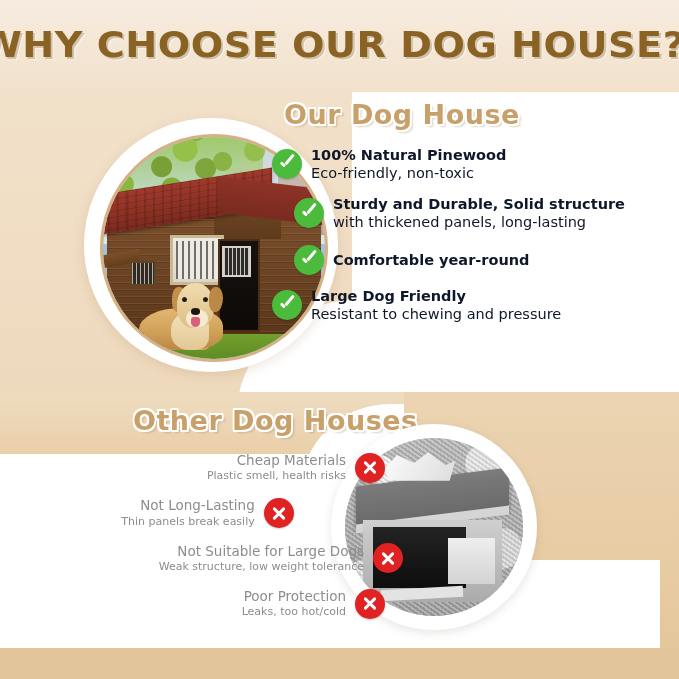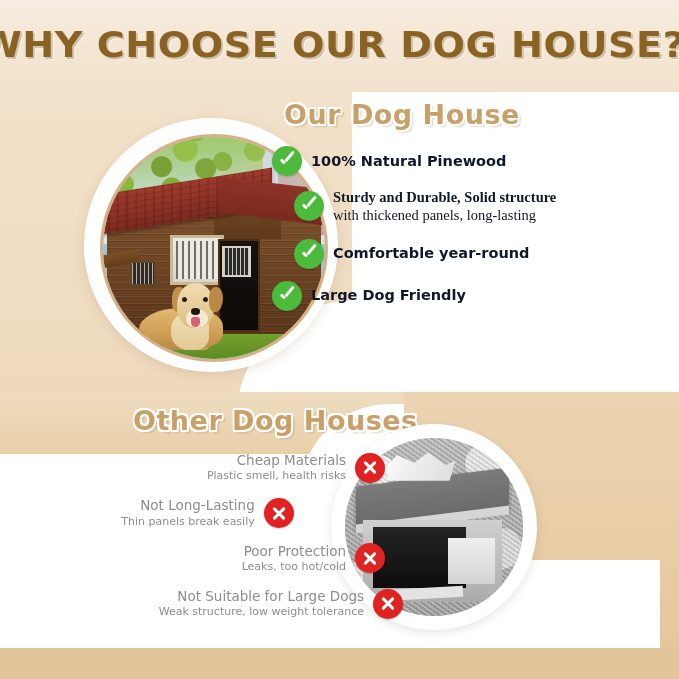--- a/index.html
+++ b/index.html
@@ -227,21 +227,21 @@
 
   
   .feat-list{position:absolute;left:272px;top:146px;width:400px;}
   .feat-row{display:flex;align-items:center;margin-bottom:12px;}
   .feat-row .badge{flex:0 0 auto;margin-right:9px;}
   .feat-text{color:#0f172a;line-height:1.26;}
   .feat-text .l1{font-size:14.5px;font-weight:bold;display:block;white-space:nowrap;}
   .feat-text .l2{font-size:14.5px;display:block;white-space:nowrap;}
   #feat-2 .feat-text .l1,#feat-2 .feat-text .l2{font-weight:bold;}
   #feat-0{margin-left:0px;}
-  #feat-1{margin-left:22px;margin-bottom:14px;font-family:Liberation Serif, serif;}
+  #feat-1{margin-left:22px;margin-bottom:14px;}
   #feat-2{margin-left:22px;}
   #feat-3{margin-left:0px;}
 
   .badge{width:30px;height:30px;border-radius:50%;position:relative;display:inline-block;}
   .badge.ok{background:#4cbb3c;box-shadow:0 1px 2px rgba(0,0,0,.18);}
   .badge.ok:before{content:"";position:absolute;left:8px;top:14px;width:6px;height:2.6px;
     background:#fff;transform:rotate(45deg);border-radius:2px;}
   .badge.ok:after{content:"";position:absolute;left:11px;top:9px;width:13px;height:2.8px;
     background:#fff;transform:rotate(-50deg);border-radius:2px;}
   .badge.no{background:#e02222;box-shadow:0 1px 2px rgba(0,0,0,.2);}
@@ -318,39 +318,41 @@
         <div class="dog-nose"></div>
       </div>
     </div>
   </div>
 
   <div class="feat-list">
     <div class="feat-row" id="feat-0">
       <span class="badge ok"></span>
       <span class="feat-text">
         <span class="l1">100% Natural Pinewood</span>
+        <span class="l2">Eco-friendly, non-toxic</span>
       </span>
     </div>
     <div class="feat-row" id="feat-1">
       <span class="badge ok"></span>
       <span class="feat-text">
         <span class="l1">Sturdy and Durable,  Solid structure</span>
         <span class="l2">with thickened panels, long-lasting</span>
       </span>
     </div>
     <div class="feat-row" id="feat-2">
       <span class="badge ok"></span>
       <span class="feat-text">
         <span class="l2">Comfortable year-round</span>
       </span>
     </div>
     <div class="feat-row" id="feat-3">
       <span class="badge ok"></span>
       <span class="feat-text">
         <span class="l1">Large Dog Friendly</span>
+        <span class="l2">Resistant to chewing and pressure</span>
       </span>
     </div>
   </div>
 
   <div class="sub-title" id="title-other">Other Dog Houses</div>
 
   <div class="photo-other-frame"></div>
   <div class="photo-other">
     <div class="oh-ground"></div>
     <div class="oh-noise"></div>
@@ -371,29 +373,29 @@
       </span>
       <span class="badge no"></span>
     </div>
     <div class="con-row" id="con-1">
       <span class="con-text">
         <span class="l1">Not Long-Lasting</span>
         <span class="l2">Thin panels break easily</span>
       </span>
       <span class="badge no"></span>
     </div>
+    <div class="con-row" id="con-3">
+      <span class="con-text">
+        <span class="l1">Not Suitable for Large Dogs</span>
+        <span class="l2">Weak structure, low weight tolerance</span>
+      </span>
+      <span class="badge no"></span>
+    </div>
     <div class="con-row" id="con-2">
       <span class="con-text">
         <span class="l1">Poor Protection</span>
         <span class="l2">Leaks, too hot/cold</span>
       </span>
       <span class="badge no"></span>
     </div>
-    <div class="con-row" id="con-3">
-      <span class="con-text">
-        <span class="l1">Not Suitable for Large Dogs</span>
-        <span class="l2">Weak structure, low weight tolerance</span>
-      </span>
-      <span class="badge no"></span>
-    </div>
   </div>
 
 </div>
 
 </body></html>

